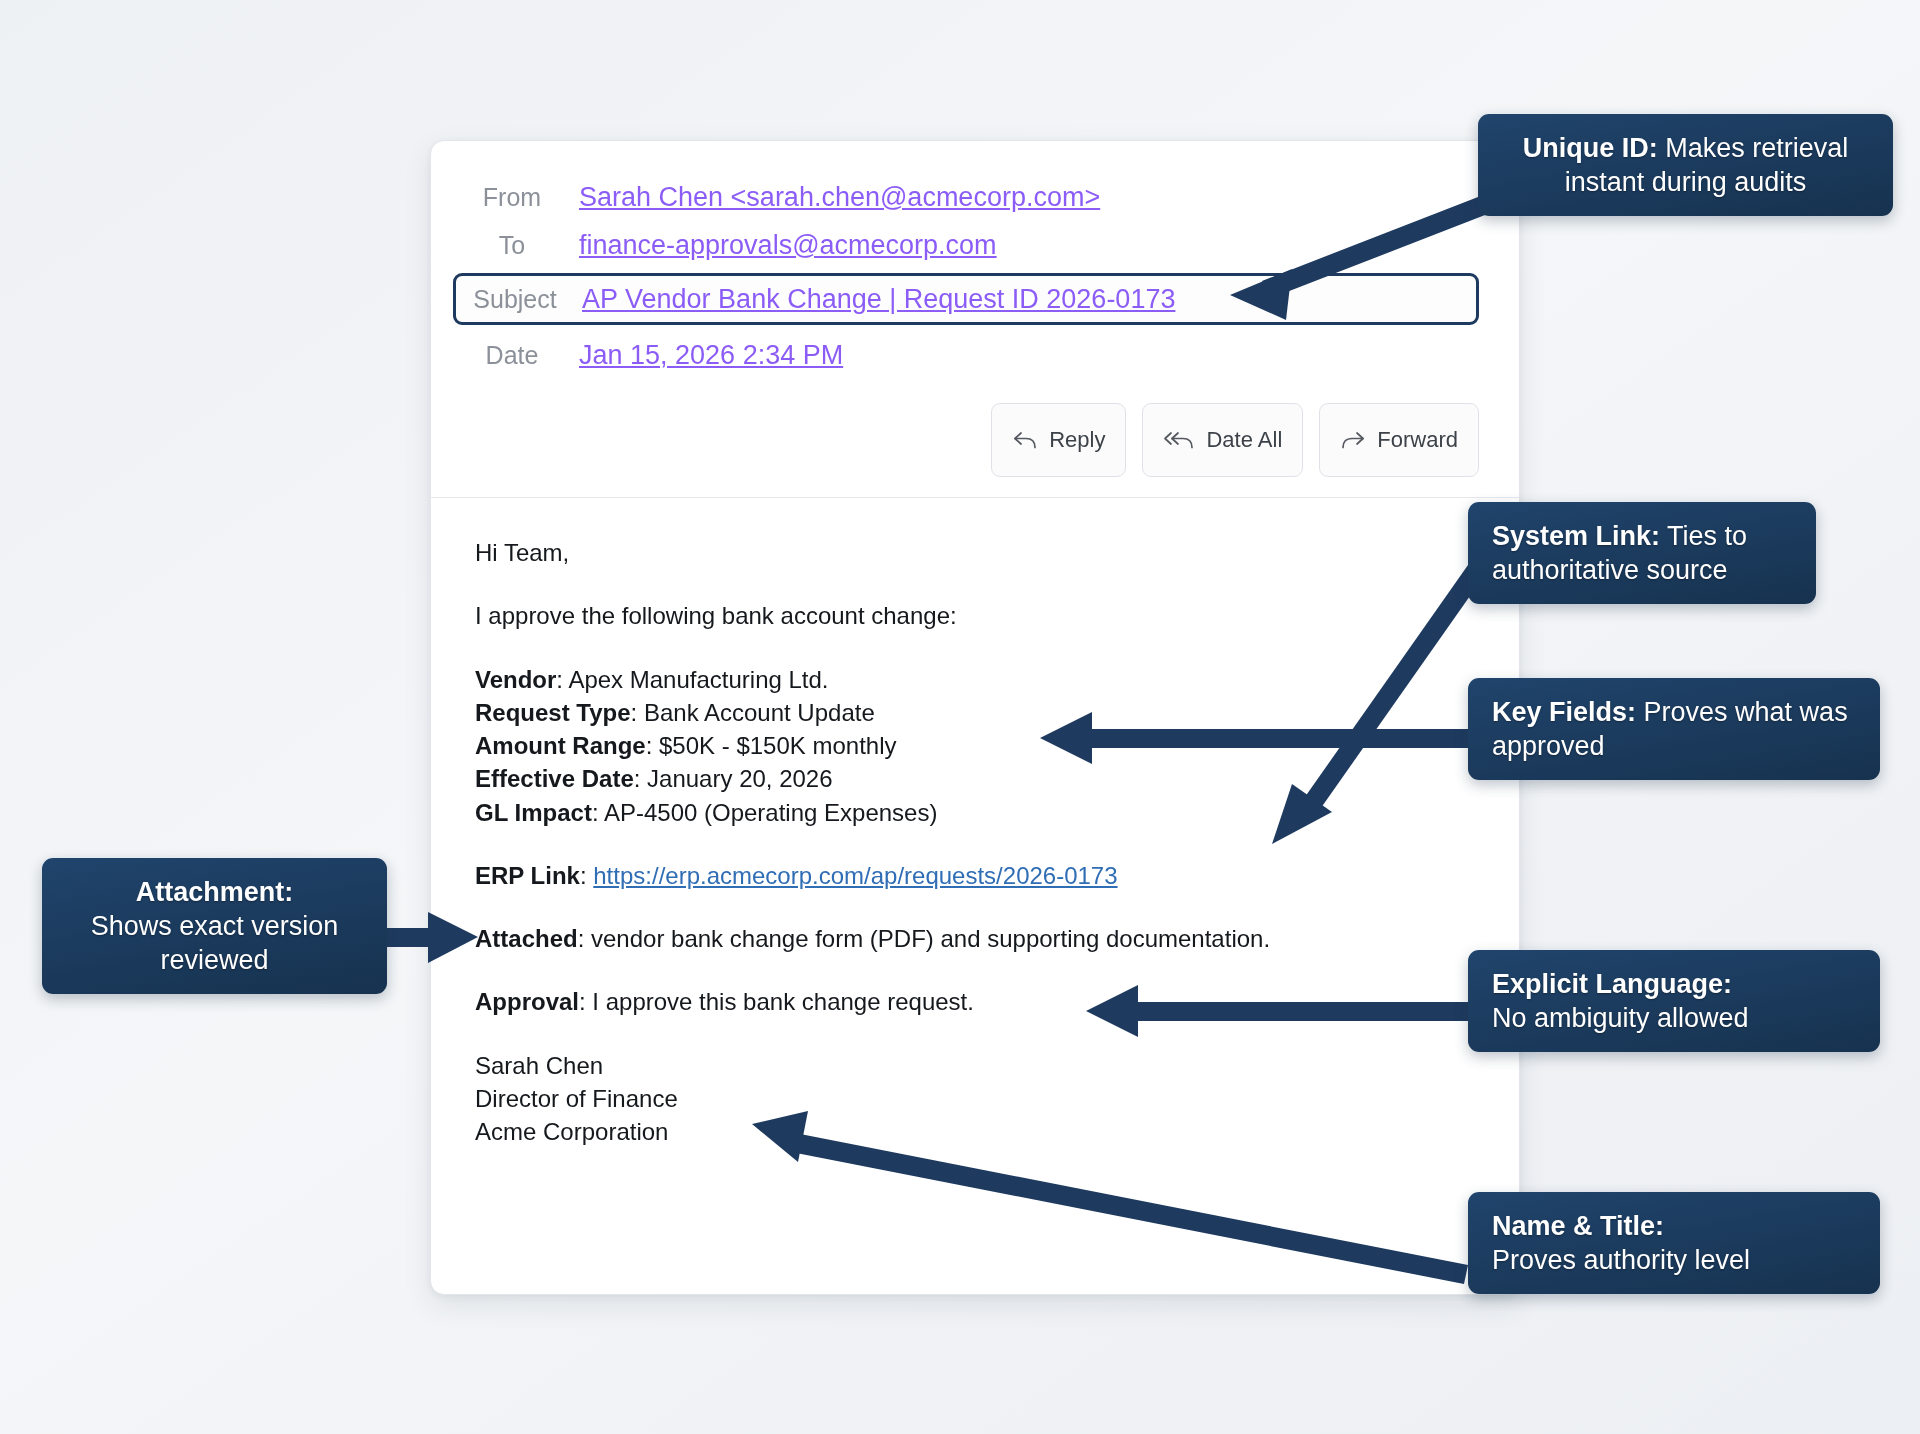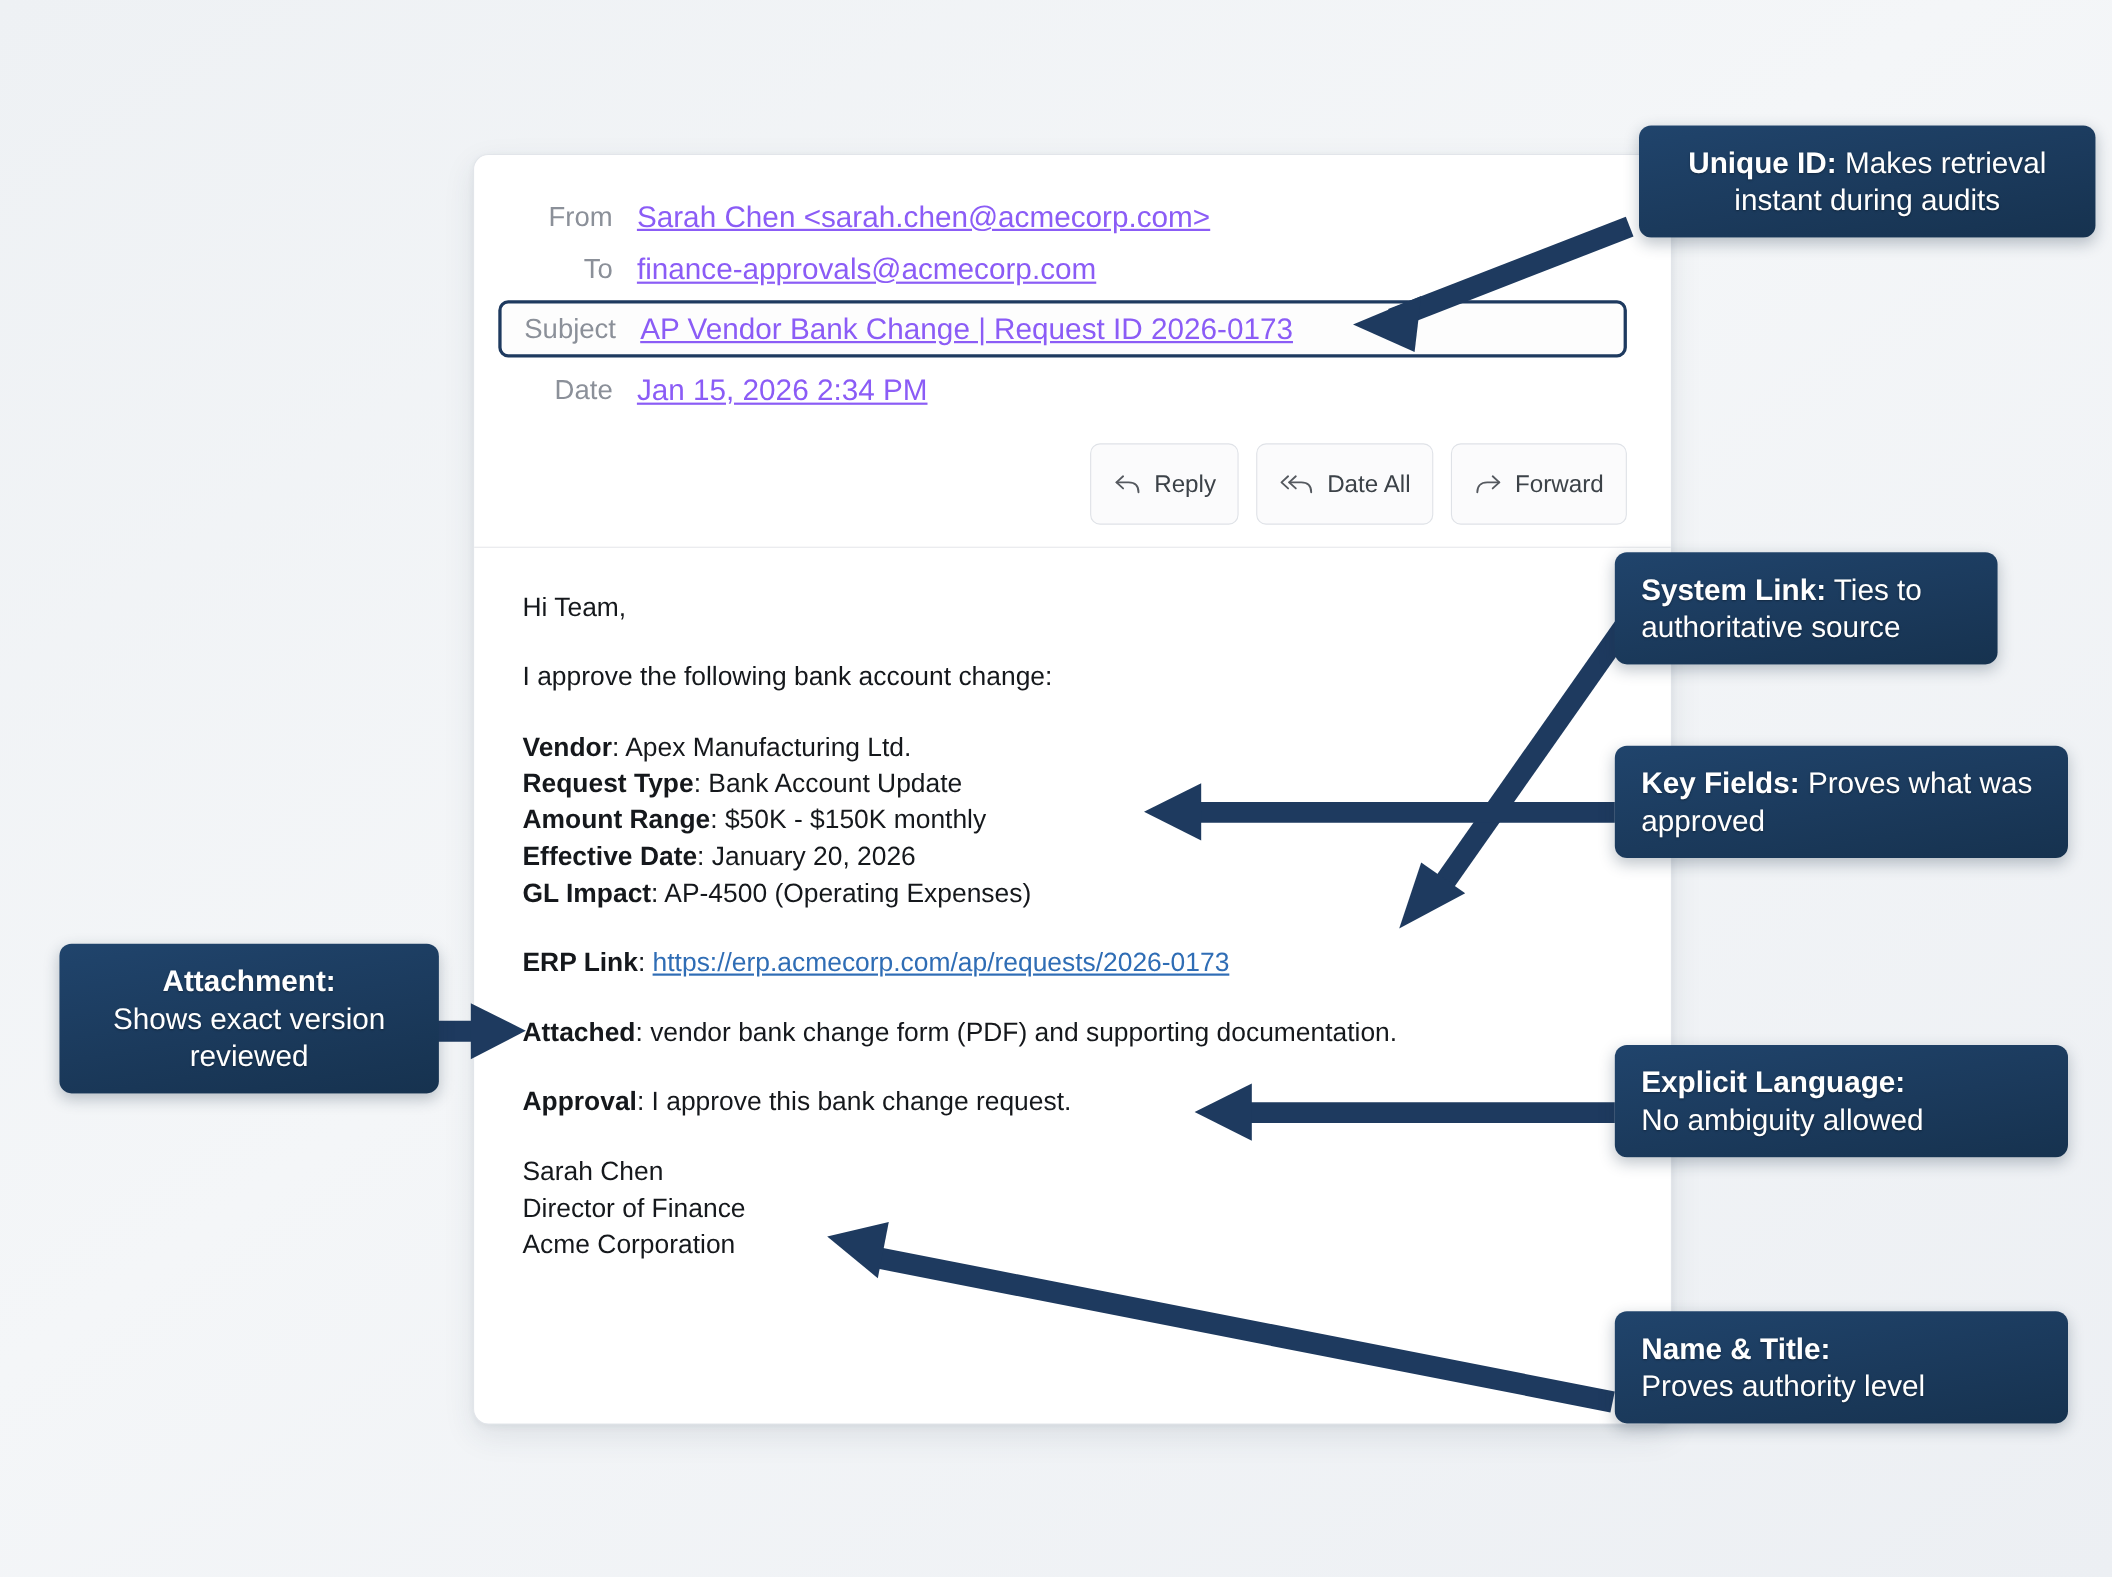--- a/index.html
+++ b/index.html
@@ -48,21 +48,21 @@
   .hdr-row {
     display: flex;
     align-items: center;
     min-height: 48px;
     padding: 2px 14px;
   }
 
   .hdr-label {
     width: 112px;
     flex: 0 0 112px;
-    text-align: right;
+    text-align: center;
     padding-right: 22px;
     color: #8b9099;
     font-size: 25px;
     line-height: 1.2;
     white-space: nowrap;
   }
 
   .hdr-value {
     font-size: 27px;
     color: #8b5cf6;
@@ -135,21 +135,21 @@
     color: #ffffff;
     border-radius: 11px;
     padding: 17px 24px;
     font-size: 27px;
     line-height: 1.26;
     box-shadow: 0 5px 14px rgba(25,45,70,0.28);
     z-index: 30;
     text-shadow: 0 1px 2px rgba(0,0,0,0.35);
   }
   .callout b { font-weight: bold; }
-  .callout.center { text-align: center; margin-left: 12px; }
+  .callout.center { text-align: center; }
   .callout.left { text-align: left; }
 
   #callout-unique-id    { left: 1478px; top: 114px;  width: 415px; }
   #callout-system-link  { left: 1468px; top: 478px;  width: 348px; margin-top: 24px; }
   #callout-key-fields   { left: 1468px; top: 678px;  width: 412px; }
   #callout-explicit     { left: 1468px; top: 950px;  width: 412px; }
   #callout-name-title   { left: 1468px; top: 1192px; width: 412px; }
   #callout-attachment   { left: 42px;   top: 858px;  width: 345px; }
 
   

